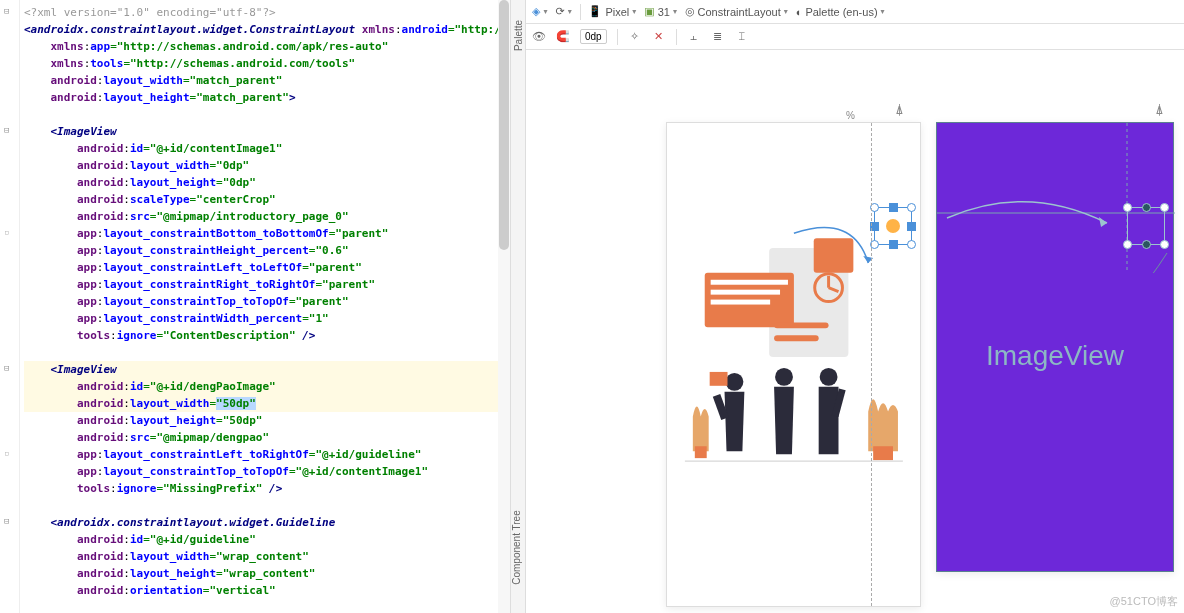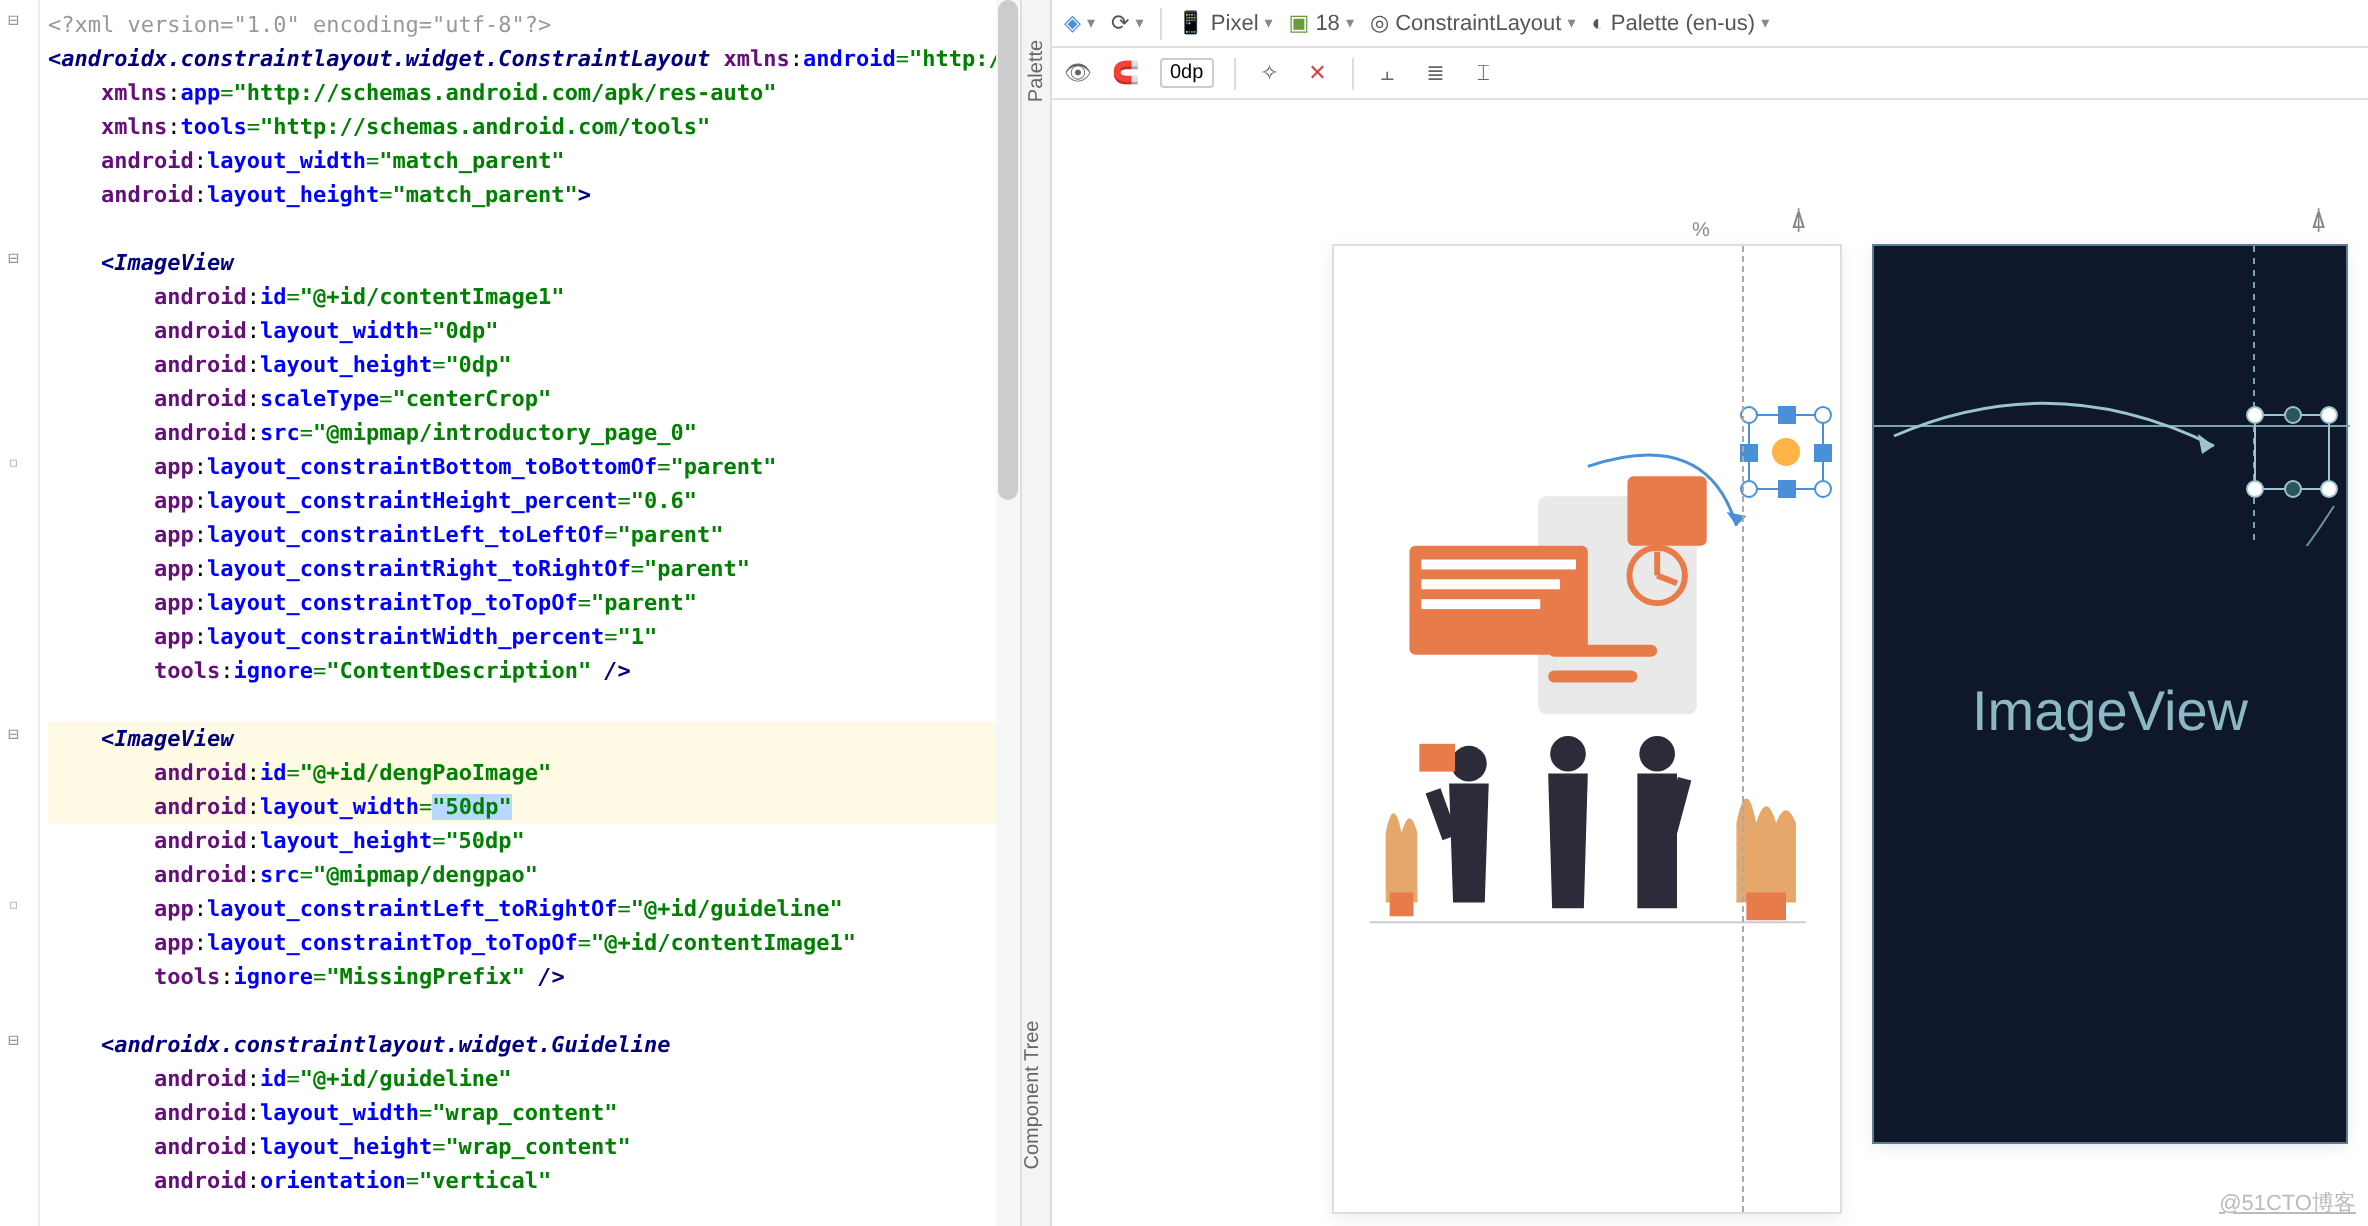--- a/index.html
+++ b/index.html
@@ -29,32 +29,32 @@
 .toolbar1 { height: 24px; border-bottom: 1px solid #e0e0e0; display: flex; align-items: center; padding: 0 6px; gap: 8px; font-family: sans-serif; font-size: 11px; color: #555; }
 .toolbar2 { height: 26px; border-bottom: 1px solid #e0e0e0; display: flex; align-items: center; padding: 0 6px; gap: 10px; font-family: sans-serif; }
 .tb-item { display: flex; align-items: center; gap: 3px; cursor: pointer; }
 .tb-sep { width: 1px; height: 16px; background: #ddd; }
 .dropdown-arrow { font-size: 8px; color: #888; }
 .tb-icon { width: 14px; height: 14px; display: inline-flex; align-items: center; justify-content: center; color: #666; }
 
 .canvas { position: relative; flex: 1; background: #fff; width: 100%; height: calc(100% - 50px); }
 .device-preview { position: absolute; border: 1px solid #ddd; background: #fff; box-shadow: 0 2px 8px rgba(0,0,0,0.08); }
 .device1 { left: 140px; top: 72px; width: 255px; height: 485px; }
-.device2 { left: 410px; top: 72px; width: 238px; height: 450px; background: #0f172a; border: 1px solid #5a8090; }
+.device2 { left: 410px; top: 72px; width: 238px; height: 450px; background: #6d28d9; border: 1px solid #5a8090; }
 .ruler-mark { position: absolute; color: #888; font-size: 10px; font-family: sans-serif; }
 .handle { position: absolute; width: 12px; height: 12px; color: #888; font-size: 11px; }
 
 .illus { width: 100%; height: 78%; margin-top: 18%; display: flex; align-items: center; justify-content: center; }
 .illus svg { width: 94%; height: 94%; }
 
 .blueprint-label { position: absolute; left: 50%; top: 52%; transform: translate(-50%,-50%); font-family: sans-serif; font-size: 28px; color: #8cb8c4; }
 .blueprint-lines { position: absolute; inset: 0; }
 .sel-handle { width: 9px; height: 9px; background: #fff; border: 1.5px solid #4a90d9; border-radius: 50%; position: absolute; }
 .sel-handle.sq { border-radius: 0; background: #4a90d9; }
-.watermark { position: absolute; right: 6px; bottom: 4px; font-size: 11px; color: #bbb; font-family: sans-serif; text-decoration: underline; }
+.watermark { position: absolute; right: 6px; bottom: 4px; font-size: 11px; color: #bbb; font-family: sans-serif; }
 </style>
 </head>
 <body>
 
 <div class="container">
   <div class="left-panel">
     <div class="gutter">
       <div class="gutter-icon" style="top:6px">⊟</div>
       <div class="gutter-icon" style="top:125px">⊟</div>
       <div class="gutter-icon" style="top:363px">⊟</div>
@@ -77,21 +77,21 @@
     <div class="toolbar1">
       <span class="tb-item">
           <span style="color:#4a90d9">◈</span>
           <span class="dropdown-arrow">▾</span>
         </span>
       <span class="tb-item">⟳<span class="dropdown-arrow">▾</span></span>
       <span class="tb-sep"></span>
       <span class="tb-item">📱 <span>Pixel</span><span class="dropdown-arrow">▾</span></span>
       <span class="tb-item">
           <span style="color:#6a9c3e">▣</span> 
-          <span>18</span>
+          <span>31</span>
           <span class="dropdown-arrow">▾</span>
         </span>
       <span class="tb-item">◎ <span>ConstraintLayout</span><span class="dropdown-arrow">▾</span></span>
       <span class="tb-item">◐ <span>Palette (en-us)</span><span class="dropdown-arrow">▾</span></span>
     </div>
     <div class="toolbar2">
       <span class="tb-icon">👁</span>
       <span class="tb-icon">🧲</span>
       <span class="tb-item" style="border:1px solid #ccc;padding:1px 4px;border-radius:2px;font-size:10px">
           <span>0dp</span>

